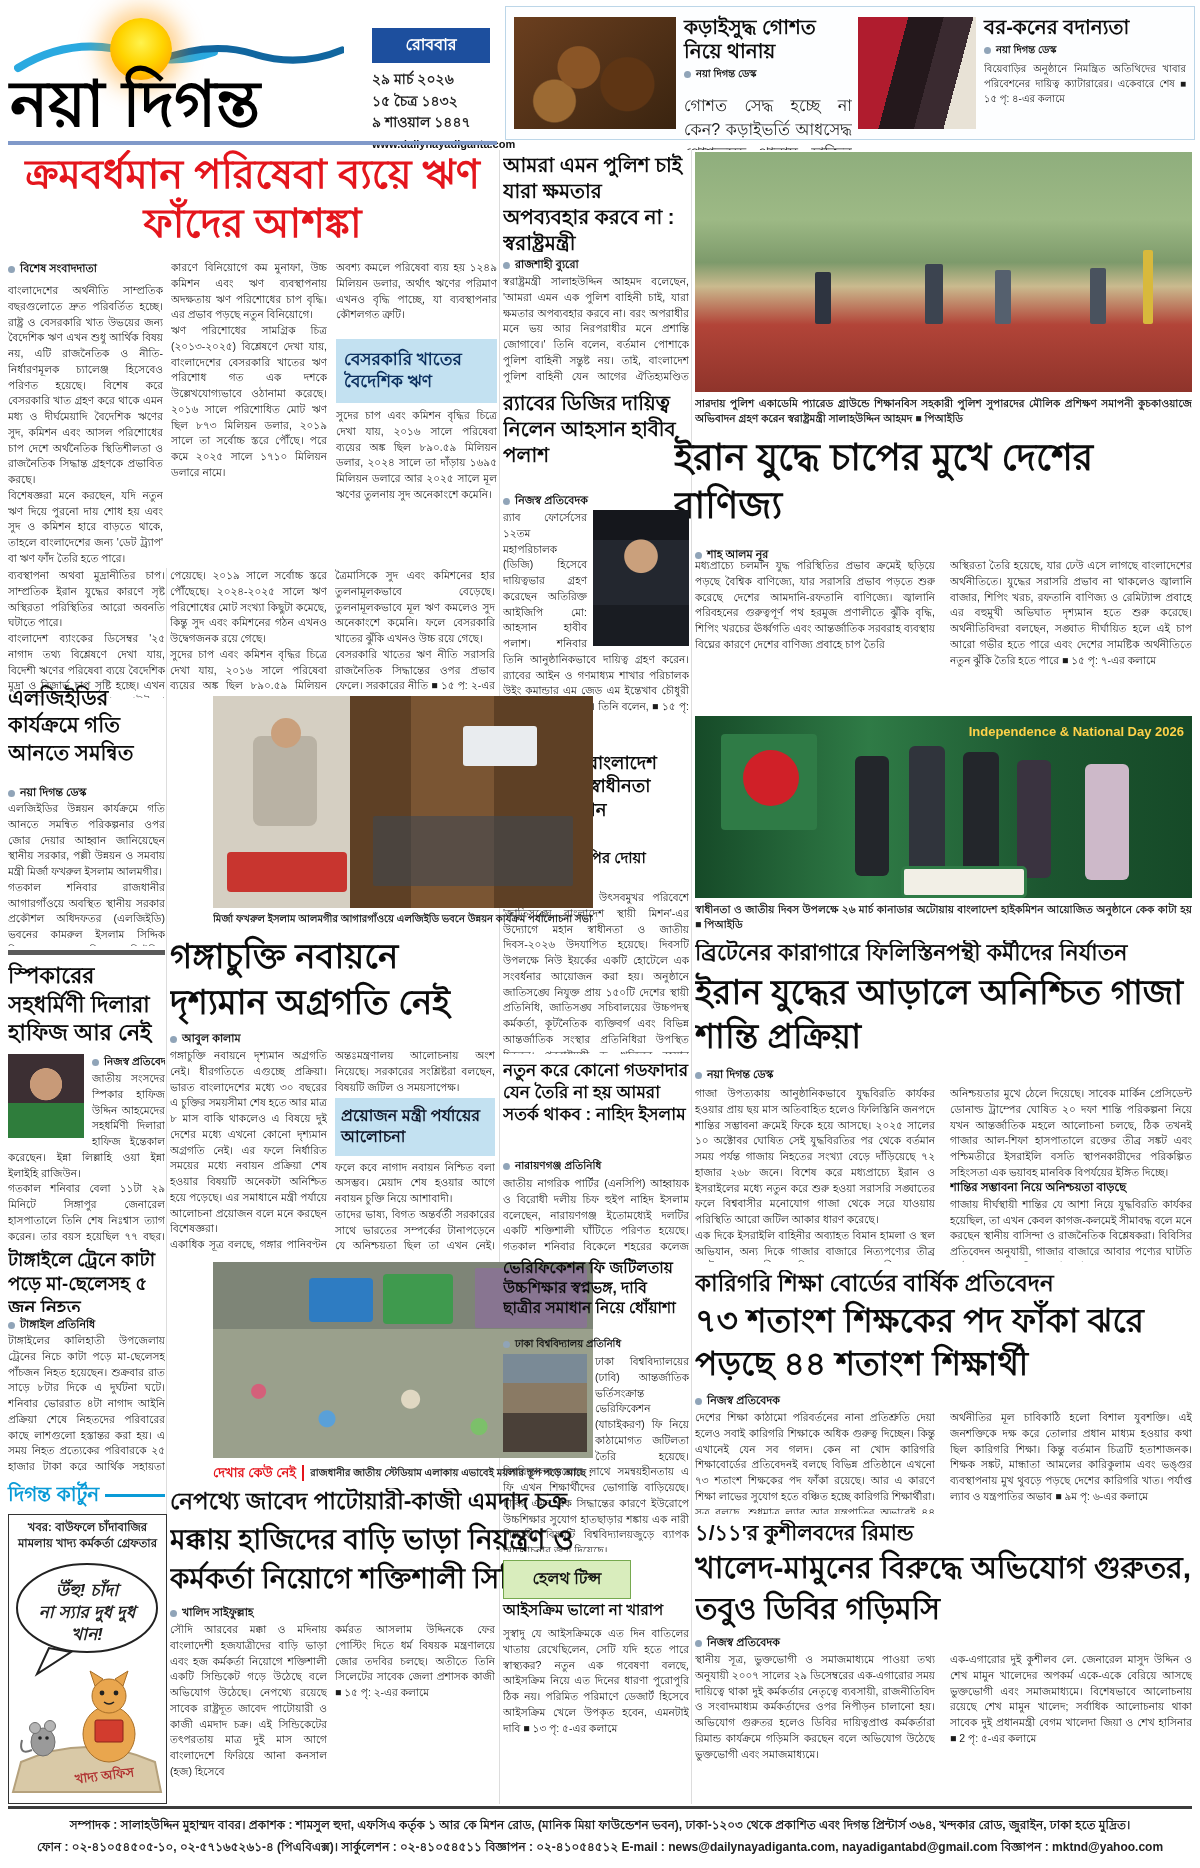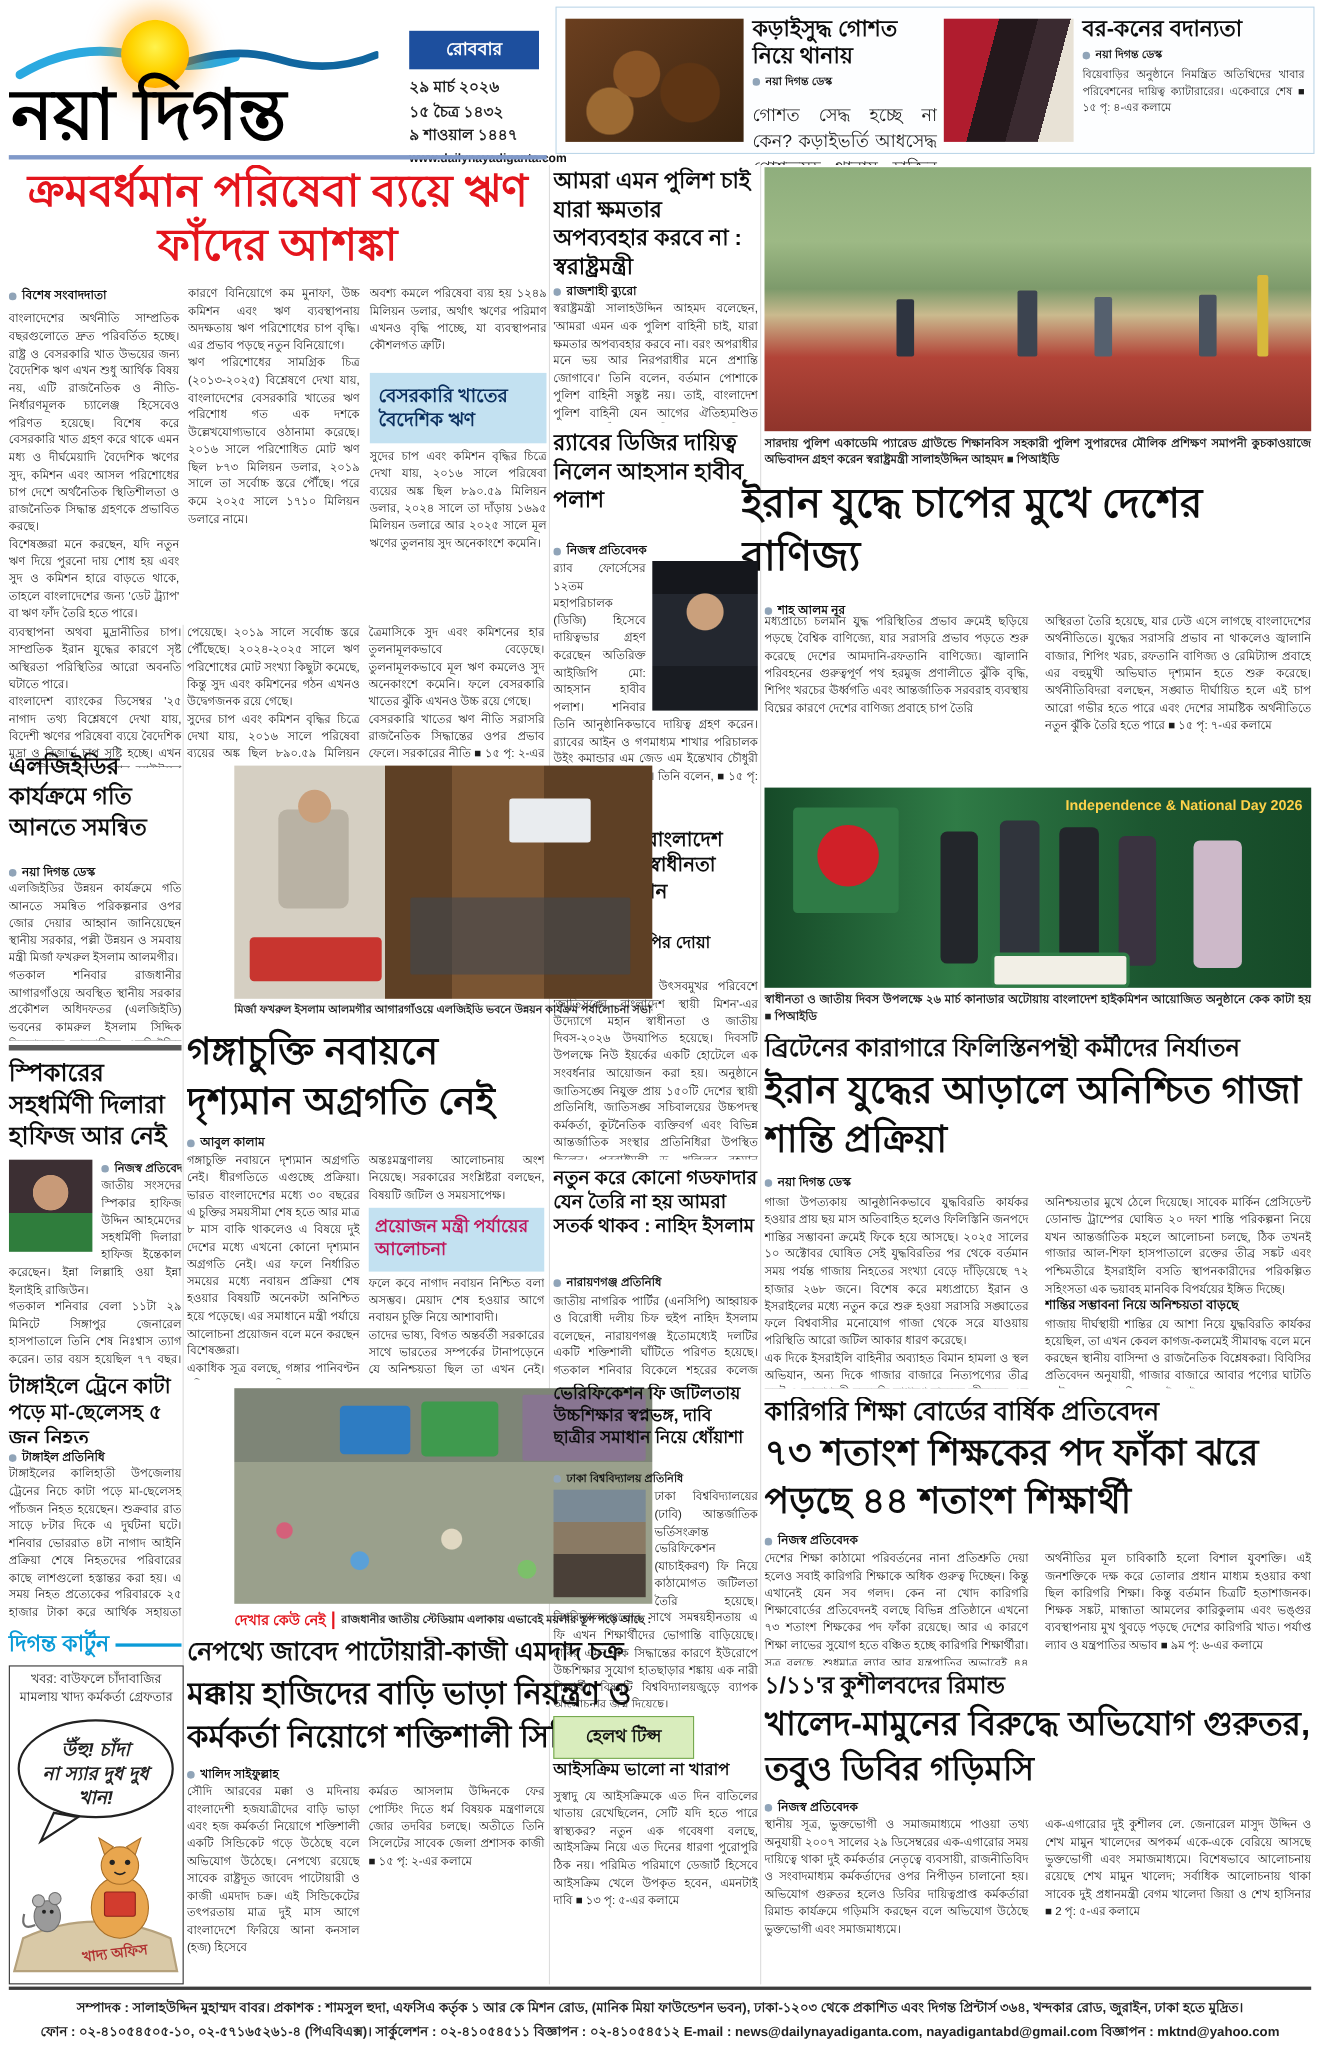--- a/index.html
+++ b/index.html
@@ -158,21 +158,21 @@
 
 <div class="abs hl" style="left:170px;top:934px;width:325px;height:94px;font-size:34px;line-height:1.35;overflow:hidden">গঙ্গাচুক্তি নবায়নে দৃশ্যমান অগ্রগতি নেই</div>
 <div class="abs byl" style="left:170px;top:1030px;width:200px">
     <span class="dot"></span>
     <span>আবুল কালাম</span>
   </div>
 <div class="abs bodytxt" style="left:170px;top:1048px;width:157px;height:206px">গঙ্গাচুক্তি নবায়নে দৃশ্যমান অগ্রগতি নেই। ধীরগতিতে এগুচ্ছে প্রক্রিয়া। ভারত বাংলাদেশের মধ্যে ৩০ বছরের এ চুক্তির সময়সীমা শেষ হতে আর মাত্র ৮ মাস বাকি থাকলেও এ বিষয়ে দুই দেশের মধ্যে এখনো কোনো দৃশ্যমান অগ্রগতি নেই। এর ফলে নির্ধারিত সময়ের মধ্যে নবায়ন প্রক্রিয়া শেষ হওয়ার বিষয়টি অনেকটা অনিশ্চিত হয়ে পড়েছে। এর সমাধানে মন্ত্রী পর্যায়ে আলোচনা প্রয়োজন বলে মনে করছেন বিশেষজ্ঞরা।
 একাধিক সূত্র বলছে, গঙ্গার পানিবণ্টন চুক্তি নবায়নের বিষয়ে বাংলাদেশ সরকারের সাথে এখনো ভারত সরকারের আলোচনা শুরু হয়নি। তবে এ চুক্তির নবায়ন বিষয়ে পশ্চিমবঙ্গ সরকারের একটি প্রতিনিধি দল বিভিন্ন সময়ে</div>
 <div class="abs clip" style="left:335px;top:1048px;width:160px;height:206px">
   <div class="bodytxt" style="height:46px">অন্তঃমন্ত্রণালয় আলোচনায় অংশ নিয়েছে। সরকারের সংশ্লিষ্টরা বলছেন, বিষয়টি জটিল ও সময়সাপেক্ষ।</div>
-  <div class="bluebox" style="margin:4px 0;padding:8px 6px;font-size:16px;color:#be185d">প্রয়োজন মন্ত্রী পর্যায়ের আলোচনা</div>
+  <div class="bluebox" style="margin:4px 0;padding:8px 6px;font-size:16px;color:#0f172a">প্রয়োজন মন্ত্রী পর্যায়ের আলোচনা</div>
   <div class="bodytxt" style="height:120px">ফলে কবে নাগাদ নবায়ন নিশ্চিত বলা অসম্ভব। মেয়াদ শেষ হওয়ার আগে নবায়ন চুক্তি নিয়ে আশাবাদী।
 তাদের ভাষ্য, বিগত অন্তর্বর্তী সরকারের সাথে ভারতের সম্পর্কের টানাপড়েনে যে অনিশ্চয়তা ছিল তা এখন নেই। ভারত-বাংলাদেশের মধ্যে পানি চুক্তি দুই দেশের রাজনৈতিক সম্পর্ক, আঞ্চলিক কৌশল এবং অভ্যন্তরীণ রাজনীতির একটি বড় এজেন্ডায় পরিণত হয়েছে। এই বাস্তবতায় জাতীয় নির্বাচনের পর ■ ১১ পৃ: ৩-এর কলামে</div>
 </div>
 
 <div class="abs hl" style="left:8px;top:962px;width:157px;height:88px;font-size:22px;overflow:hidden">স্পিকারের সহধর্মিণী দিলারা হাফিজ আর নেই</div>
 <div class="abs clip" style="left:8px;top:1054px;width:157px;height:188px">
   <div class="float-l photo" style="position:relative;width:76px;height:84px;background:radial-gradient(circle at 50% 36%,#c89a78 0 24%,transparent 25%),linear-gradient(180deg,#3c2f33 0 58%,#2f7d3c 58%)"></div>
   <div class="byl">
       <span class="dot"></span>
       <span style="font-size:10.5px">নিজস্ব প্রতিবেদক</span>
@@ -187,21 +187,21 @@
     <span>টাঙ্গাইল প্রতিনিধি</span>
   </div>
 <div class="abs bodytxt" style="left:8px;top:1333px;width:157px;height:140px">টাঙ্গাইলের কালিহাতী উপজেলায় ট্রেনের নিচে কাটা পড়ে মা-ছেলেসহ পাঁচজন নিহত হয়েছেন। শুক্রবার রাত সাড়ে ৮টার দিকে এ দুর্ঘটনা ঘটে। শনিবার ভোররাত ৪টা নাগাদ আইনি প্রক্রিয়া শেষে নিহতদের পরিবারের কাছে লাশগুলো হস্তান্তর করা হয়। এ সময় নিহত প্রত্যেকের পরিবারকে ২৫ হাজার টাকা করে আর্থিক সহায়তা প্রদান করে রেলওয়ে কর্তৃপক্ষ।
 নিহতরা হলেন– গাইবান্ধার সাদুল্যাপুর উপজেলার পুরাব নিজপাগা গ্রামের হামিদুল ইসলামের স্ত্রী ■ ১৫ পৃ: ৬-এর কলামে</div>
 
 <div class="abs" style="left:8px;top:1480px;width:157px;height:30px;display:flex;align-items:center;gap:6px">
   <span style="color:#0a9bd7;font-weight:800;font-size:20px;white-space:nowrap">দিগন্ত কার্টুন</span>
   <span style="flex:1;height:3px;background:#0a9bd7"></span>
 </div>
 <div class="abs" style="left:8px;top:1514px;width:157px;height:288px;border:1.5px solid #333;background:#fff;overflow:hidden">
-  <div style="font-size:11.5px;font-weight:400;text-align:center;padding:5px 4px;line-height:1.35">খবর: বাউফলে চাঁদাবাজির মামলায় খাদ্য কর্মকর্তা গ্রেফতার</div>
+  <div style="font-size:11.5px;font-weight:700;text-align:center;padding:5px 4px;line-height:1.35">খবর: বাউফলে চাঁদাবাজির মামলায় খাদ্য কর্মকর্তা গ্রেফতার</div>
   <svg width="154" height="238" viewBox="0 0 154 238">
     <ellipse cx="78" cy="52" rx="70" ry="44" fill="#fff" stroke="#222" stroke-width="2"></ellipse>
     <path d="M40 92 L28 118 L62 96 Z" fill="#fff" stroke="#222" stroke-width="2"></path>
     <text x="78" y="40" text-anchor="middle" font-size="17" font-style="italic" font-weight="bold" fill="#222">উঁহু! চাঁদা</text>
     <text x="78" y="62" text-anchor="middle" font-size="17" font-style="italic" font-weight="bold" fill="#222">না স্যার দুধ দুধ</text>
     <text x="78" y="84" text-anchor="middle" font-size="17" font-style="italic" font-weight="bold" fill="#222">খান!</text>
     <path d="M12 206 Q78 176 146 206 L152 236 L4 236 Z" fill="#d9c9a7" stroke="#b5a17c" stroke-width="2"></path>
     <text x="96" y="224" text-anchor="middle" font-size="13" font-weight="bold" fill="#b03030" transform="rotate(-7 96 224)">খাদ্য অফিস</text>
     <ellipse cx="100" cy="178" rx="26" ry="28" fill="#e9a64e" stroke="#a86f28"></ellipse>
     <circle cx="100" cy="140" r="17" fill="#e9a64e" stroke="#a86f28"></circle>

